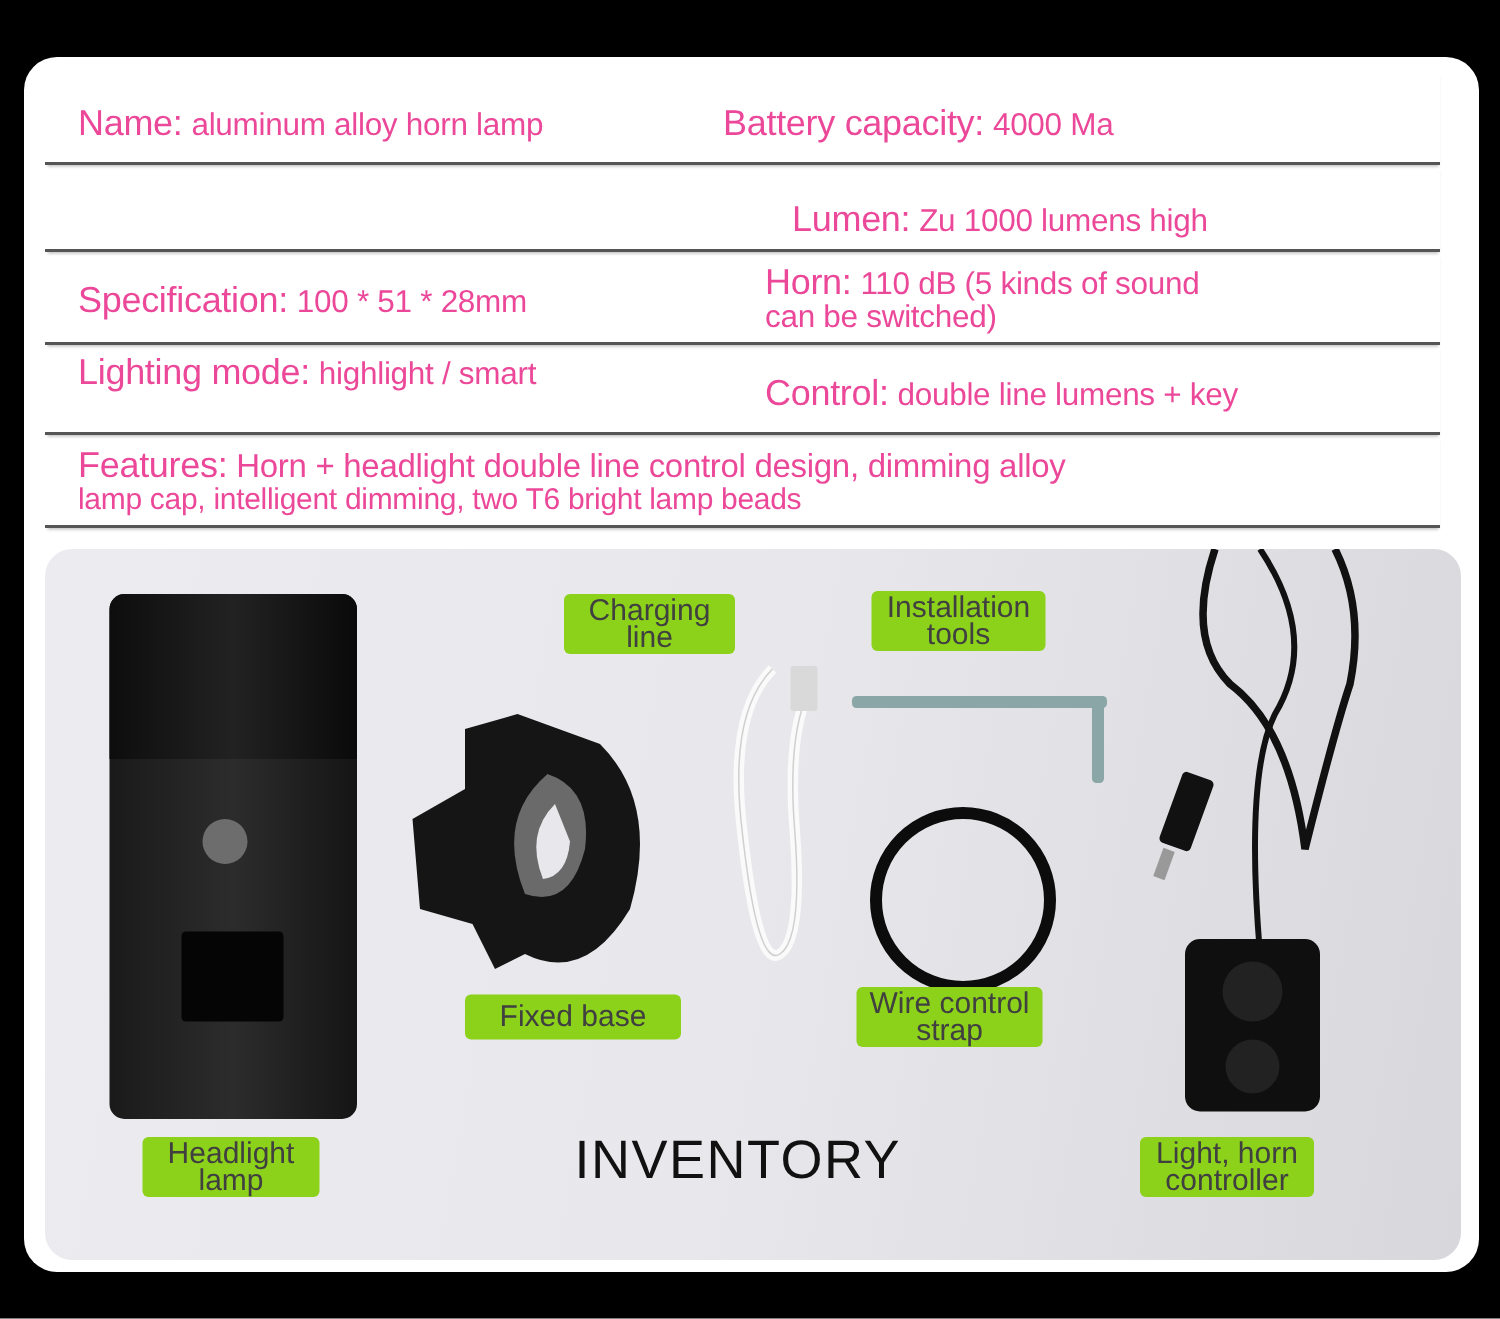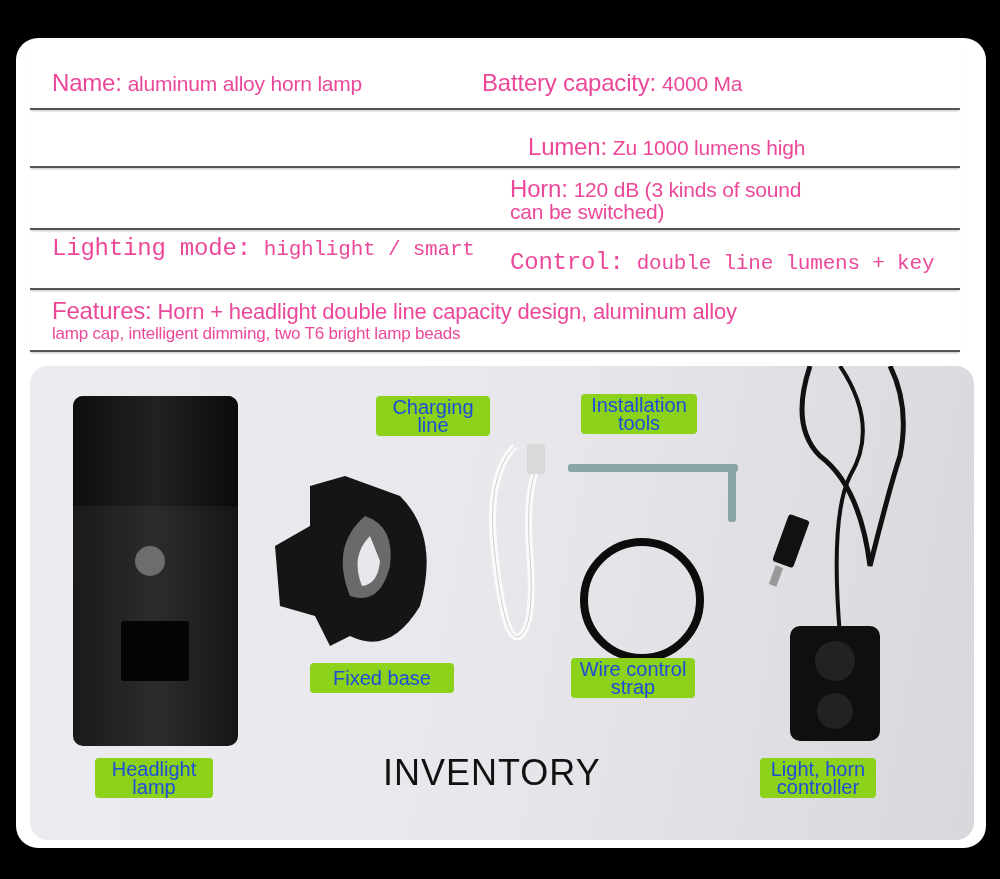--- a/index.html
+++ b/index.html
@@ -5,21 +5,21 @@
   html, body { margin:0; padding:0; }
   body { width:1000px; height:879px; background:#000; position:relative; overflow:hidden; font-family:"Liberation Sans", sans-serif; }
   .card { position:absolute; left:16px; top:38px; width:970px; height:810px; background:#fff; border-radius:22px; }
   .specs { position:absolute; left:30px; top:48px; width:930px; }
   .row { position:absolute; left:0; width:930px; border-bottom:2px solid #555; box-shadow:0 2px 2px -1px rgba(0,0,0,0.25); }
   .cell { position:absolute; color:#ec4899; font-size:22px; line-height:22px; letter-spacing:-0.2px; }
   .cell .k { font-size:24px; }
   .cell .v { font-size:21px; }
   .photo { position:absolute; left:30px; top:366px; width:944px; height:474px; border-radius:18px;
            background:linear-gradient(100deg,#ececf0 0%,#e8e8ec 50%,#d8d8dc 100%); overflow:hidden; }
-  .lbl { position:absolute; background:#8cd11a; color:#1d4ed8; border-radius:4px; font-size:20px; line-height:18px; text-align:center; padding:2px 4px; }
+  .lbl { position:absolute; background:#8cd11a; color:#404040; border-radius:4px; font-size:20px; line-height:18px; text-align:center; padding:2px 4px; }
   .inventory { position:absolute; left:353px; top:386px; font-size:36px; color:#111; letter-spacing:1px; }
   
   .lamp { position:absolute; left:43px; top:30px; width:165px; height:350px; background:linear-gradient(90deg,#1a1a1a,#2c2c2c 50%,#151515); border-radius:10px; }
   .lamp-top { position:absolute; left:0; top:0; width:165px; height:110px; background:linear-gradient(90deg,#0d0d0d,#222 50%,#0a0a0a); border-radius:10px 10px 0 0; }
   .power-btn { position:absolute; left:62px; top:150px; width:30px; height:30px; border-radius:50%; background:#6d6d6d; }
   .display { position:absolute; left:48px; top:225px; width:68px; height:60px; background:#050505; border-radius:3px; }
   .mount { position:absolute; left:240px; top:100px; width:170px; height:190px; }
   .cable-white { position:absolute; left:445px; top:70px; width:80px; height:220px; }
   .wrench { position:absolute; left:538px; top:98px; width:170px; height:8px; background:#8aa6a6; border-radius:3px; }
   .wrench2 { position:absolute; left:698px; top:98px; width:8px; height:58px; background:#8aa6a6; border-radius:3px; }
@@ -45,43 +45,47 @@
   </div>
 
   <div class="row" style="top:62px;height:56px;">
     <div class="cell" style="left:480px;top:26px;margin-left:18px;">
       <span class="k">Lumen:</span>
       <span class="v">Zu 1000 lumens high</span>
     </div>
   </div>
 
   <div class="row" style="top:120px;height:60px;">
+    <div class="cell" style="left:22px;top:22px;">
+      <span class="k">Specification:</span>
+      <span class="v">100 * 51 * 28mm</span>
+    </div>
     <div class="cell" style="left:480px;top:10px;">
       <div><span class="k">Horn:</span>
-      <span class="v">120 dB (3 kinds of sound</span></div>
+      <span class="v">110 dB (5 kinds of sound</span></div>
       <div class="v">can be switched)</div>
     </div>
   </div>
 
-  <div class="row" style="top:182px;height:58px;font-family:Liberation Mono, monospace;">
+  <div class="row" style="top:182px;height:58px;">
     <div class="cell" style="left:22px;top:8px;">
       <div><span class="k">Lighting mode:</span>
       <span class="v">highlight / smart</span></div>
     </div>
     <div class="cell" style="left:480px;top:22px;">
       <span class="k">Control:</span>
       <span class="v">double line lumens + key</span>
     </div>
   </div>
 
   <div class="row" style="top:242px;height:60px;">
     <div class="cell" style="left:22px;top:10px;">
       <div><span class="k">Features:</span>
-      <span class="k" style="font-size:22px">Horn + headlight double line capacity design, aluminum alloy</span></div>
-      <div style="font-size:17px">lamp cap, intelligent dimming, two T6 bright lamp beads</div>
+      <span class="k" style="font-size:22px">Horn + headlight double line control design, dimming alloy</span></div>
+      <div style="font-size:20px">lamp cap, intelligent dimming, two T6 bright lamp beads</div>
     </div>
   </div>
 </div>
 
 <div class="photo">
   <div class="lamp">
     <div class="lamp-top"></div>
     <div class="power-btn"></div>
     <div class="display"></div>
   </div>

